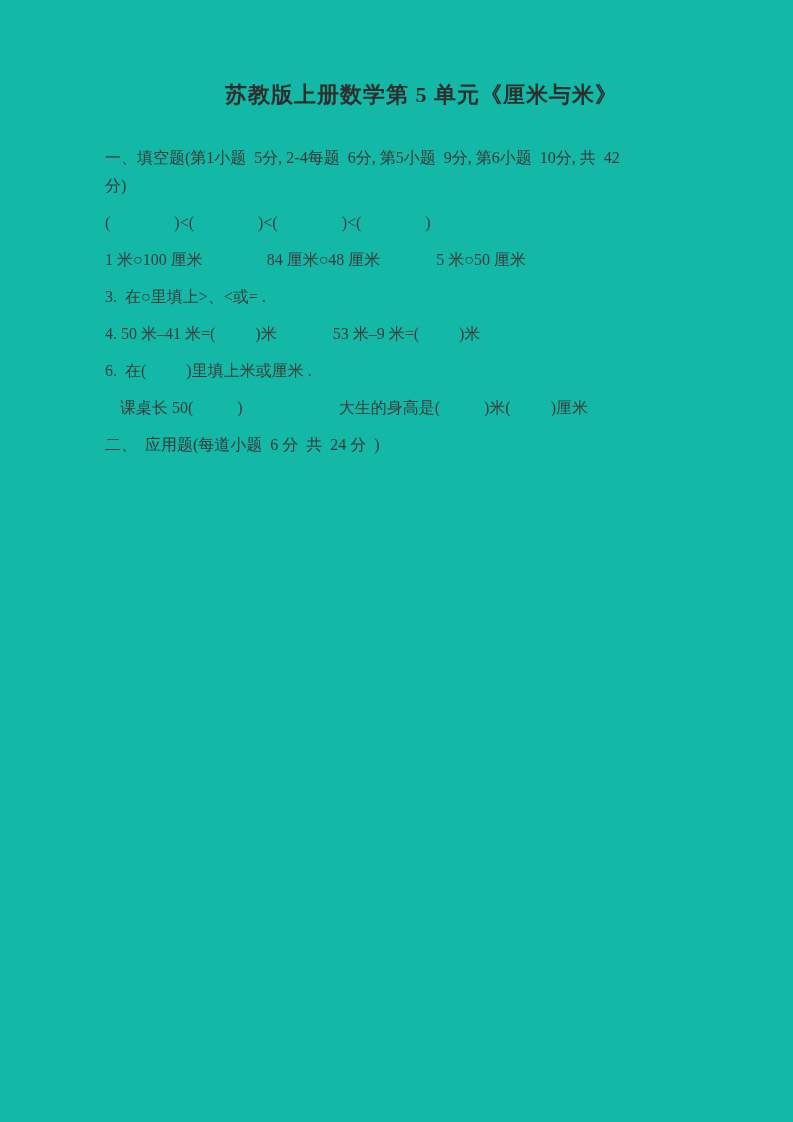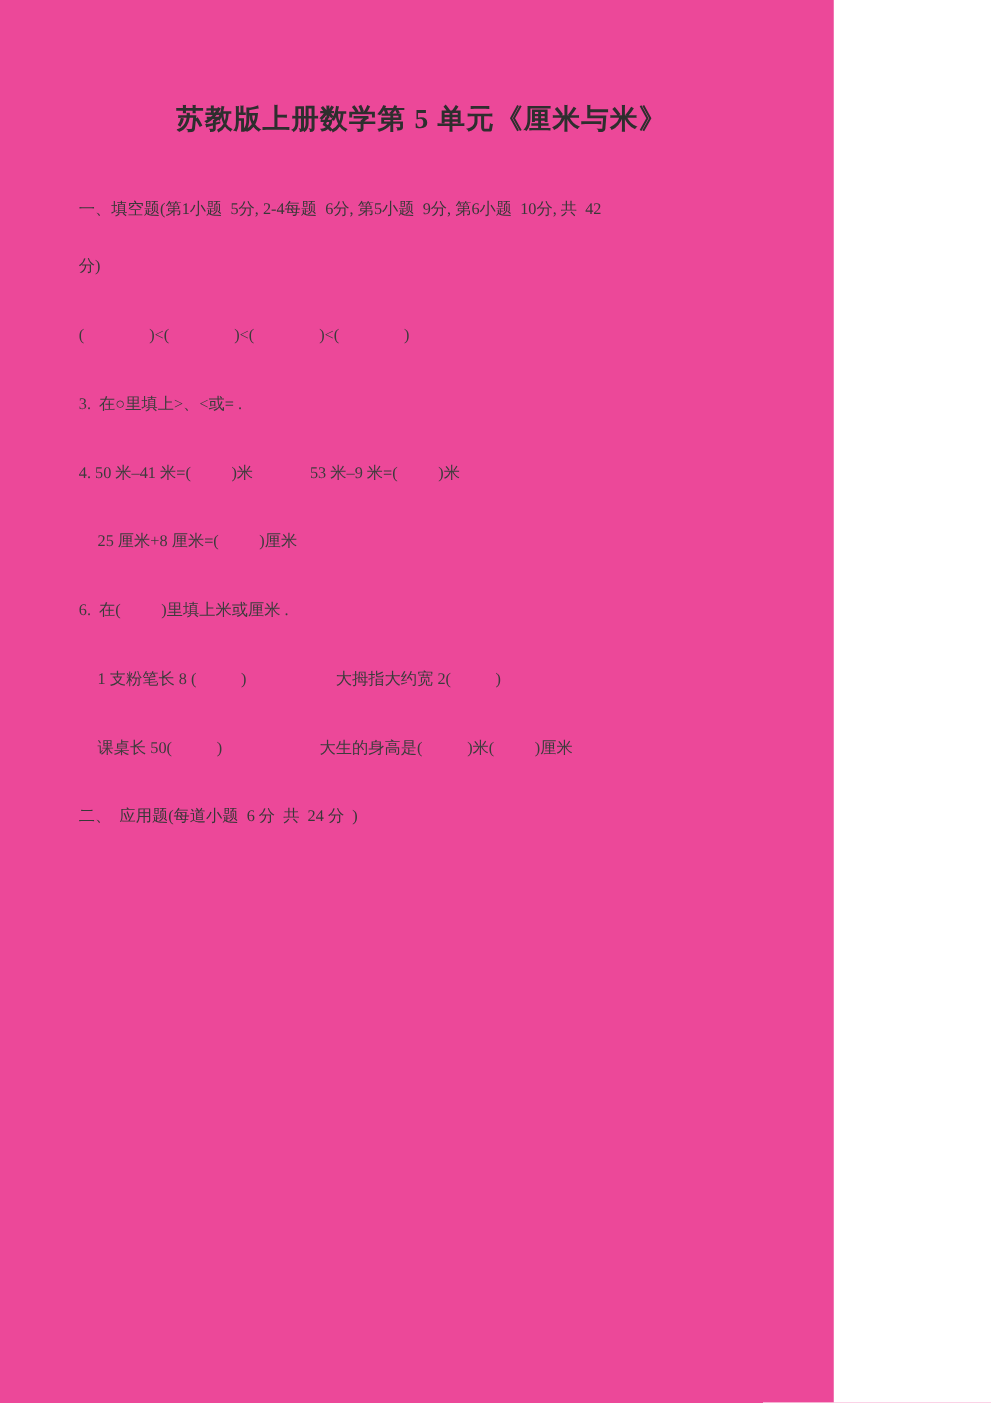--- a/index.html
+++ b/index.html
@@ -1,38 +1,38 @@
 <!DOCTYPE html>
 <html><head>
 <meta charset="utf-8">
 <style>
   html, body { margin: 0; padding: 0; background: #ffffff; }
   .page {
     position: relative;
-    width: 667px;
+    width: 793px;
     height: 1122px;
     box-sizing: border-box;
-    background: #ec4899;
-    padding: 80px 55px 0 63px;
+    background: #14b8a6;
+    padding: 80px 55px 0 105px;
     font-family: "Liberation Serif", "DejaVu Serif", serif;
     color: #3c3c3c;
     overflow: hidden;
   }
   .title {
     font-size: 22px;
     font-weight: 700;
     text-align: center;
     line-height: 30px;
     margin: 0 0 34px 0;
     color: #2e2e2e;
     letter-spacing: 1px;
   }
   .line {
-    font-size: 13px;
-    line-height: 46px;
+    font-size: 16px;
+    line-height: 28px;
     margin: 0 0 9px 0;
     white-space: pre-wrap;
     word-break: break-all;
   }
   .indent { padding-left: 15px; }
   .sec-heading { color: #383838; }
 </style>
 </head>
 <body>
 
@@ -40,30 +40,29 @@
 
   <h1 class="title">苏教版上册数学第 5 单元《厘米与米》</h1>
 
   <div class="line sec-heading">一、填空题(第1小题  5分, 2-4每题  6分, 第5小题  9分, 第6小题  10分, 共  42 
 分)</div>
 
 
   <div class="line">(                )&lt;(                )&lt;(                )&lt;(                )</div>
 
 
+  <div class="line">1 米○100 厘米                84 厘米○48 厘米              5 米○50 厘米</div>
 
   <div class="line">3.  在○里填上&gt;、&lt;或= .</div>
 
 
   <div class="line">4. 50 米–41 米=(          )米              53 米–9 米=(          )米</div>
 
 
-  <div class="line indent">25 厘米+8 厘米=(          )厘米</div>
 
   <div class="line">6.  在(          )里填上米或厘米 .</div>
 
-  <div class="line indent">1 支粉笔长 8 (           )                      大拇指大约宽 2(           )</div>
 
   <div class="line indent">课桌长 50(           )                        大生的身高是(           )米(          )厘米</div>
 
   <div class="line sec-heading">二、  应用题(每道小题  6 分  共  24 分  )</div>
 
 </div>
 
 </body></html>

